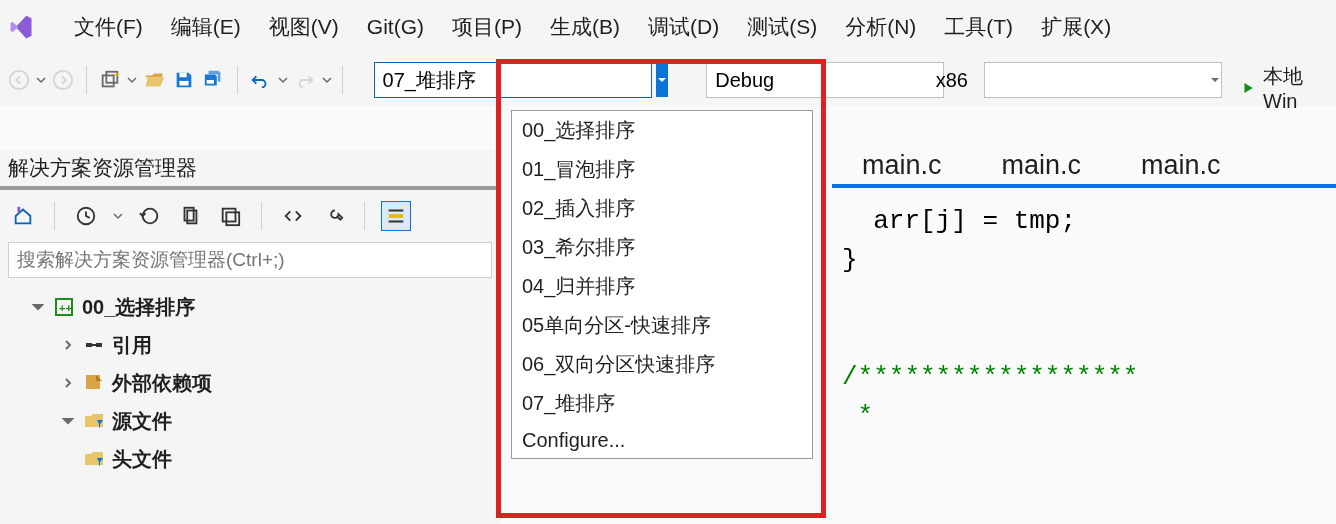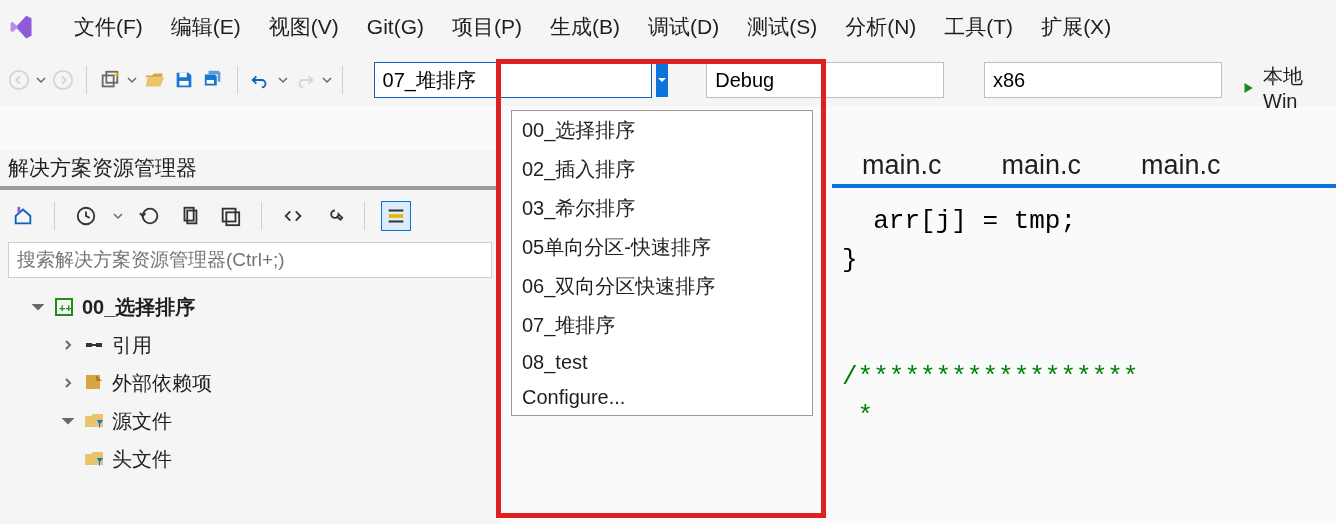--- a/index.html
+++ b/index.html
@@ -57,21 +57,21 @@
   .panel-search { padding: 4px 8px; }
   .panel-search input { width: 100%; height: 36px; border: 1px solid #cfcfcf; padding: 0 8px; font-size: 19px; background: #fff; color: #404040; }
   .tree { padding: 6px 0; font-size: 20px; }
   .tree-row { display: flex; align-items: center; height: 38px; padding-left: 6px; gap: 6px; }
   .tree-row .caret { width: 16px; display:flex; align-items:center; justify-content:center; }
   .tree-row .caret svg { width:12px; height:12px; stroke:#6a6a6a; fill:none; stroke-width:2; }
   .tree-row .caret.open svg { fill:#6a6a6a; }
   .tree-row .ticon { width: 24px; height: 24px; display:flex; align-items:center; justify-content:center; }
   .tree-row.bold { font-weight: bold; }
   .indent-1 { padding-left: 30px; }
-  .indent-2 { padding-left: 60px; }
+  .indent-2 { padding-left: 60px; font-weight: bold; }
 </style>
 </head>
 <body>
 
 <div class="menubar">
   <span class="vs-logo">
     <svg viewBox="0 0 32 32">
         <path d="M22 3 L10 16 L22 29 L28 26 V6 Z" fill="#8e5bd8"></path>
         <path d="M6 10 L4 12 V20 L6 22 L13 16 Z" fill="#b58deb"></path>
       </svg>
@@ -181,21 +181,21 @@
 
   <div class="combo plain" style="min-width:126px;">
     <input readonly="" value="Debug" style="">
     <span class="combo-btn">
         <svg viewBox="0 0 12 12">
           <path d="M2 4 L6 8 L10 4 Z"></path>
         </svg>
       </span>
   </div>
 
-  <div class="combo plain" style="min-width:216px;">
+  <div class="combo plain" style="min-width:216px;justify-content:flex-end;">
     <input readonly="" value="x86" style="">
     <span class="combo-btn">
         <svg viewBox="0 0 12 12">
           <path d="M2 4 L6 8 L10 4 Z"></path>
         </svg>
       </span>
   </div>
 
   <span class="run-btn">
     <svg viewBox="0 0 16 16">
@@ -348,22 +348,23 @@
 
 <div class="code"><span>  arr[j] = tmp;</span>
 <span>}</span>
 
 
 <span class="green">/******************</span>
 <span class="green"> *</span></div>
 
 <div class="dropdown">
   <div class="dd-item">00_选择排序</div>
+  <div class="dd-item">01_冒泡排序</div>
   <div class="dd-item">02_插入排序</div>
   <div class="dd-item">03_希尔排序</div>
+  <div class="dd-item">04_归并排序</div>
   <div class="dd-item">05单向分区-快速排序</div>
   <div class="dd-item">06_双向分区快速排序</div>
   <div class="dd-item">07_堆排序</div>
-  <div class="dd-item">08_test</div>
   <div class="dd-item">Configure...</div>
 </div>
 
 <div class="hilite"></div>
 
 </body></html>

